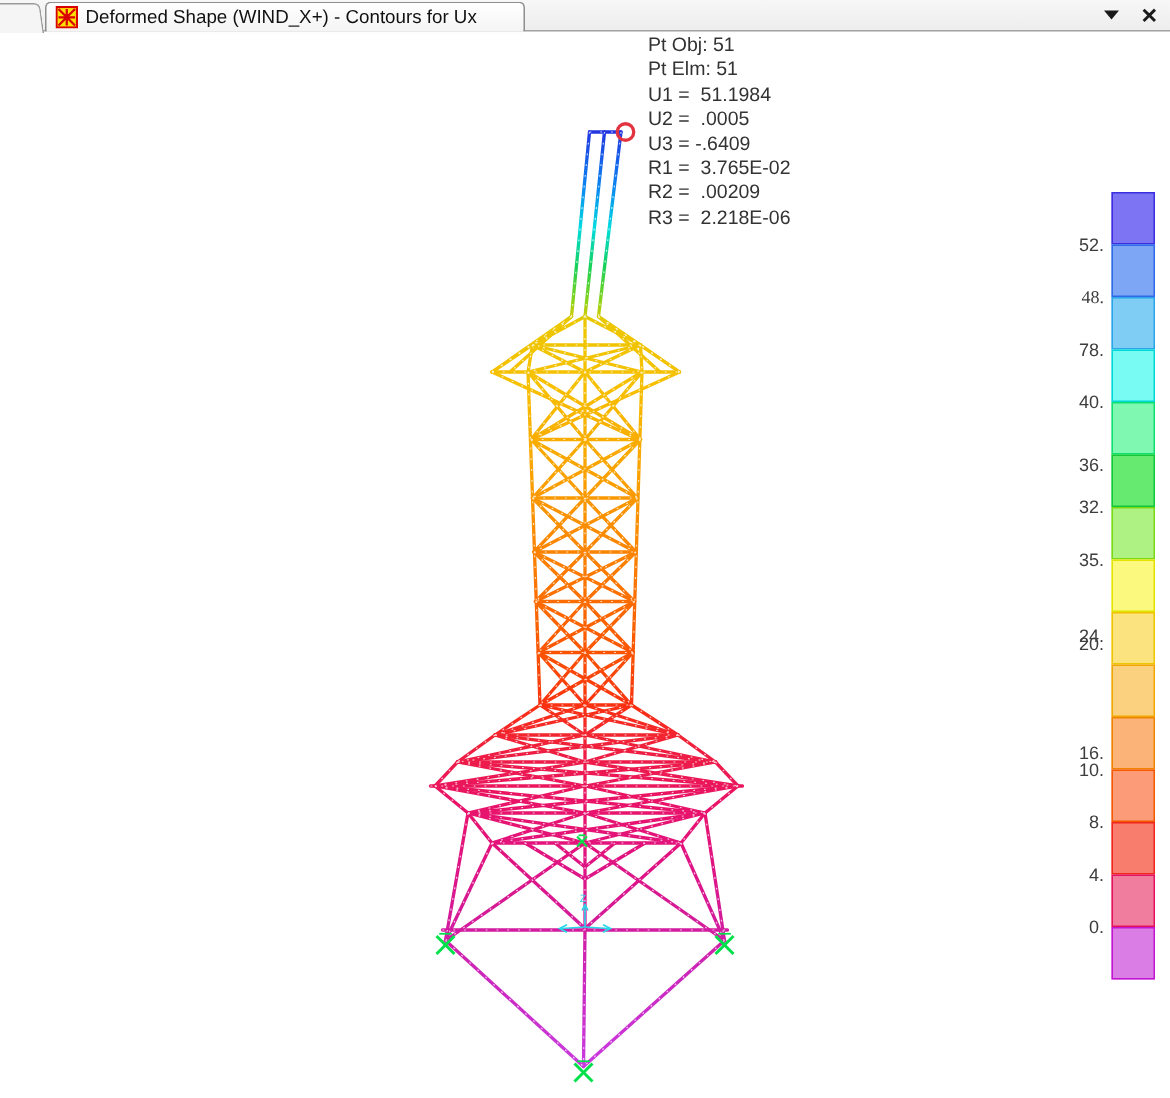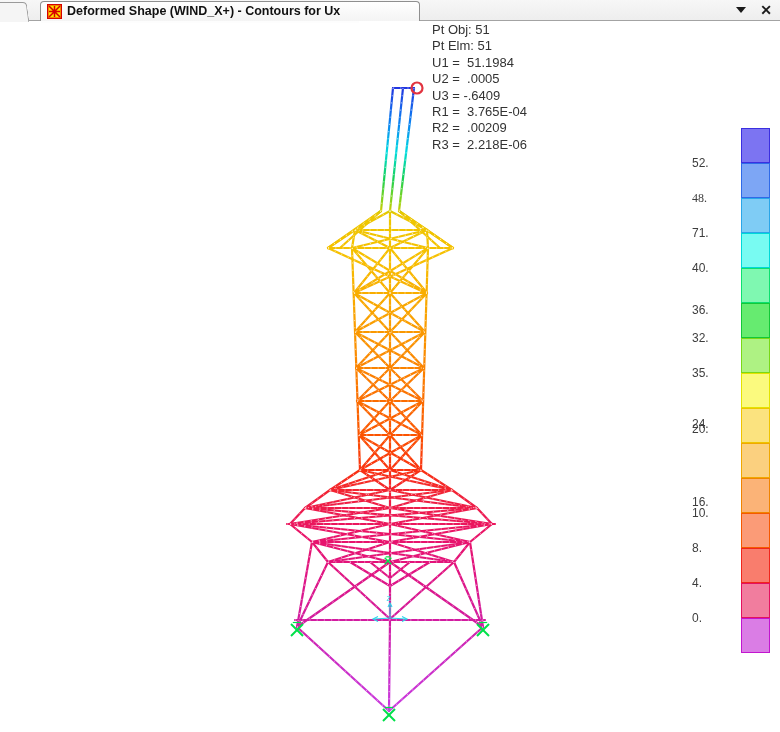--- a/index.html
+++ b/index.html
@@ -6,39 +6,39 @@
   body{width:780px;height:732px;position:relative;overflow:hidden;
        font-family:"Liberation Sans",sans-serif;-webkit-font-smoothing:antialiased;}
   #stage{position:absolute;left:0;top:0;width:742px;height:732px;background:#fff;}
   
   #tabbar{position:absolute;left:0;top:0;width:780px;height:21px;z-index:10;
           background:linear-gradient(#f7f7f7,#ededed);}
   #tabbar .bottomline{position:absolute;left:0;top:20px;width:780px;height:1px;background:#a3a3a3;}
   .tab-frag{position:absolute;left:-14px;top:2px;width:40px;height:19px;background:#f5f5f5;
             border:1px solid #9a9a9a;border-bottom:none;border-radius:4px 4px 0 0;
             transform:skewX(8deg);}
-  .tab-active{position:absolute;left:40px;top:1px;width:380px;height:20px;
+  .tab-active{position:absolute;left:30px;top:1px;width:320px;height:20px;
               background:linear-gradient(#ffffff,#f4f4f4);
               border:1px solid #8f8f8f;border-bottom:none;border-radius:4px 4px 0 0;
-              box-sizing:border-box;z-index:2;font-weight:bold;}
+              box-sizing:border-box;z-index:2;}
   .tab-active .cover{position:absolute;left:0;top:19px;width:318px;height:2px;background:#fdfdfd;}
   .tab-icon{position:absolute;left:6px;top:2px;width:15px;height:15px;}
   .tab-title{position:absolute;left:26px;top:2px;font-size:12.5px;color:#111;white-space:nowrap;}
   .win-controls{position:absolute;right:8px;top:0;height:20px;display:flex;align-items:center;gap:14px;z-index:3;}
   .dd-arrow{width:0;height:0;border-left:5px solid transparent;border-right:5px solid transparent;
             border-top:6px solid #1a1a1a;cursor:pointer;}
   .close-x{font-size:14px;font-weight:600;color:#1a1a1a;line-height:20px;cursor:pointer;}
   
   #annotation{position:absolute;left:432px;top:22px;z-index:5;font-size:13px;color:#333;
               line-height:16.4px;white-space:pre;}
   
   #legend{position:absolute;left:0;top:0;z-index:5;}
   .lg-block{position:absolute;left:741px;width:29px;height:35px;box-sizing:border-box;
             border:1.5px solid transparent;}
-  .lg-label{position:absolute;width:44px;right:calc(780px - 736px);
+  .lg-label{position:absolute;width:44px;text-align:right;right:calc(780px - 736px);
             font-size:12px;color:#3d3d3d;height:16px;line-height:16px;left:692px;}
   
   #modelsvg{position:absolute;left:0;top:0;z-index:1;}
 </style>
 </head>
 <body>
 
 <div id="stage">
   <svg id="modelsvg" width="780" height="732" viewBox="0 0 780 732">
       <defs>
@@ -350,40 +350,40 @@
       <g stroke="#28d6ea" stroke-width="1.1" fill="none">
         <line x1="390" y1="618" x2="390" y2="604"></line>
         <path d="M388 607 L390 603 L392 607"></path>
         <line x1="390" y1="618" x2="374" y2="619"></line>
         <path d="M378 616.5 L373 619 L378 621.5"></path>
         <line x1="390" y1="618" x2="406" y2="619"></line>
         <path d="M402 616.5 L407 619 L402 621.5"></path>
         <text x="386.5" y="601" font-size="7" fill="#28d6ea" stroke="none">Z</text>
       </g>
     </svg>
-  <div id="annotation"><div>Pt Obj: 51</div><div>Pt Elm: 51</div><div>U1 =  51.1984</div><div>U2 =  .0005</div><div>U3 = -.6409</div><div>R1 =  3.765E-04</div><div>R2 =  .00209</div><div>R3 =  2.218E-06</div></div>
+  <div id="annotation"><div>Pt Obj: 51</div><div>Pt Elm: 51</div><div>U1 =  51.1984</div><div>U2 =  .0005</div><div>U3 = -.6409</div><div>R1 =  3.765E-02</div><div>R2 =  .00209</div><div>R3 =  2.218E-06</div></div>
   <div id="legend">
       <div class="lg-block" style="top: 128px; background: rgb(124, 116, 242); border-color: rgb(59, 47, 224);"></div>
       <div class="lg-block" style="top: 163px; background: rgb(125, 166, 245); border-color: rgb(47, 106, 232);"></div>
       <div class="lg-block" style="top: 198px; background: rgb(127, 204, 245); border-color: rgb(42, 166, 232);"></div>
       <div class="lg-block" style="top: 233px; background: rgb(120, 251, 242); border-color: rgb(0, 216, 216);"></div>
       <div class="lg-block" style="top: 268px; background: rgb(127, 248, 177); border-color: rgb(12, 224, 112);"></div>
       <div class="lg-block" style="top: 303px; background: rgb(102, 235, 112); border-color: rgb(18, 200, 56);"></div>
       <div class="lg-block" style="top: 338px; background: rgb(174, 242, 131); border-color: rgb(122, 216, 22);"></div>
       <div class="lg-block" style="top: 373px; background: rgb(251, 250, 126); border-color: rgb(227, 227, 0);"></div>
       <div class="lg-block" style="top: 408px; background: rgb(251, 227, 127); border-color: rgb(239, 196, 0);"></div>
       <div class="lg-block" style="top: 443px; background: rgb(251, 208, 127); border-color: rgb(240, 168, 0);"></div>
       <div class="lg-block" style="top: 478px; background: rgb(251, 179, 119); border-color: rgb(240, 132, 0);"></div>
       <div class="lg-block" style="top: 513px; background: rgb(251, 155, 119); border-color: rgb(245, 89, 0);"></div>
       <div class="lg-block" style="top: 548px; background: rgb(249, 125, 109); border-color: rgb(240, 38, 28);"></div>
       <div class="lg-block" style="top: 583px; background: rgb(241, 125, 158); border-color: rgb(228, 17, 95);"></div>
       <div class="lg-block" style="top: 618px; background: rgb(218, 125, 229); border-color: rgb(194, 21, 207);"></div>
       <div class="lg-label" style="top: 155px;">52.</div>
       <div class="lg-label" style="top: 190px; font-family: Liberation Serif, serif;">48.</div>
-      <div class="lg-label" style="top: 225px;">71.</div>
+      <div class="lg-label" style="top: 225px;">78.</div>
       <div class="lg-label" style="top: 260px;">40.</div>
       <div class="lg-label" style="top: 302px;">36.</div>
       <div class="lg-label" style="top: 330px;">32.</div>
       <div class="lg-label" style="top: 365px;">35.</div>
       <div class="lg-label" style="top: 416px;">24.</div>
       <div class="lg-label" style="top: 421px;">20.</div>
       <div class="lg-label" style="top: 470px; margin-top: 24px;">16.</div>
       <div class="lg-label" style="top: 505px;">10.</div>
       <div class="lg-label" style="top: 540px;">8.</div>
       <div class="lg-label" style="top: 575px;">4.</div>

